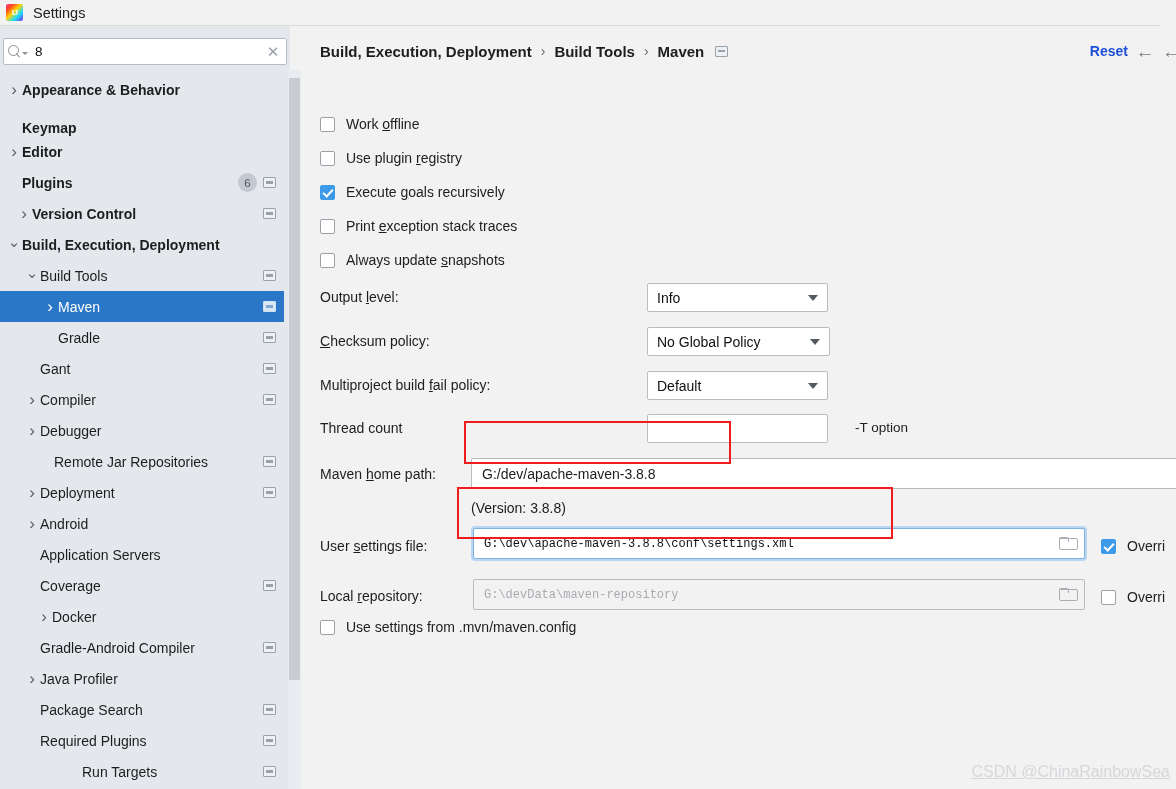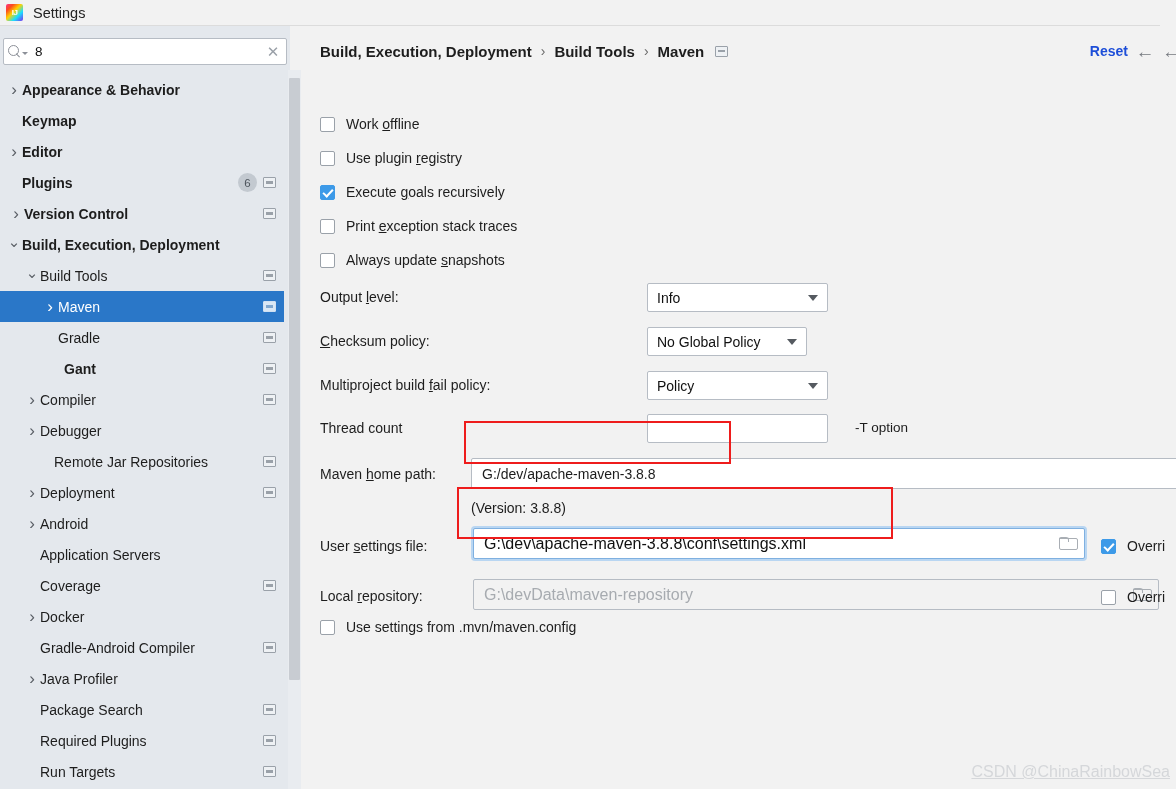--- a/index.html
+++ b/index.html
@@ -201,22 +201,22 @@
     position: absolute; height: 31px; background: #fff;
     border: 1px solid #b6bcc4; border-radius: 2px;
     display: flex; align-items: center;
   }
   .pathfield.focused {
     border: 1px solid #7fb0e0;
     box-shadow: 0 0 0 2px #b9d6f2;
   }
   .pathfield.disabled { background: #f2f2f2; }
   .pathfield .val {
-    flex: 1; padding-left: 10px; font-size: 16px; white-space: nowrap;
-    overflow: hidden; color: #101010;
+    flex: 1; padding-left: 10px; font-size: 12px; white-space: nowrap;
+    overflow: hidden; color: #101010; font-family: Liberation Mono, monospace;
   }
   .pathfield.disabled .val { color: #a7abb0; }
   .folder-icon {
     width: 34px; height: 100%; display: flex; align-items: center;
     justify-content: center; flex: none;
   }
   .folder-glyph {
     width: 17px; height: 13px; position: relative;
   }
   .folder-glyph::before {
@@ -263,37 +263,37 @@
       <div class="search-clear">✕</div>
     </div>
 
     <div class="tree" id="tree">
         <div class="tree-row" style="padding-left: 6px;">
           <span class="twisty">
             <span class="chev right"></span>
           </span>
           <span class="tree-label bold">Appearance &amp; Behavior</span>
         </div>
-        <div class="tree-row" style="padding-left: 6px;">
+        <div class="tree-row" style="padding-left: 6px; align-items: flex-end;">
           <span class="twisty"></span>
           <span class="tree-label bold">Keymap</span>
         </div>
         <div class="tree-row" style="padding-left: 6px;">
           <span class="twisty">
             <span class="chev right"></span>
           </span>
           <span class="tree-label bold">Editor</span>
         </div>
         <div class="tree-row" style="padding-left: 6px;">
           <span class="twisty"></span>
           <span class="tree-label bold">Plugins</span>
           <span class="badge-count">6</span>
           <span class="scope-icon"></span>
         </div>
-        <div class="tree-row" style="padding-left: 8px;">
+        <div class="tree-row" style="padding-left: 16px;">
           <span class="twisty">
             <span class="chev right"></span>
           </span>
           <span class="tree-label bold">Version Control</span>
           <span class="scope-icon"></span>
         </div>
         <div class="tree-row" style="padding-left: 6px;">
           <span class="twisty">
             <span class="chev down"></span>
           </span>
@@ -311,21 +311,21 @@
             <span class="chev right"></span>
           </span>
           <span class="tree-label">Maven</span>
           <span class="scope-icon"></span>
         </div>
         <div class="tree-row" style="padding-left: 42px;">
           <span class="twisty"></span>
           <span class="tree-label">Gradle</span>
           <span class="scope-icon"></span>
         </div>
-        <div class="tree-row" style="padding-left: 48px; font-weight: bold;">
+        <div class="tree-row" style="padding-left: 24px;">
           <span class="twisty"></span>
           <span class="tree-label">Gant</span>
           <span class="scope-icon"></span>
         </div>
         <div class="tree-row" style="padding-left: 24px;">
           <span class="twisty">
             <span class="chev right"></span>
           </span>
           <span class="tree-label">Compiler</span>
           <span class="scope-icon"></span>
@@ -356,21 +356,21 @@
         </div>
         <div class="tree-row" style="padding-left: 24px;">
           <span class="twisty"></span>
           <span class="tree-label">Application Servers</span>
         </div>
         <div class="tree-row" style="padding-left: 24px;">
           <span class="twisty"></span>
           <span class="tree-label">Coverage</span>
           <span class="scope-icon"></span>
         </div>
-        <div class="tree-row" style="padding-left: 24px;">
+        <div class="tree-row" style="padding-left: 36px;">
           <span class="twisty">
             <span class="chev right"></span>
           </span>
           <span class="tree-label">Docker</span>
         </div>
         <div class="tree-row" style="padding-left: 24px;">
           <span class="twisty"></span>
           <span class="tree-label">Gradle-Android Compiler</span>
           <span class="scope-icon"></span>
         </div>
@@ -383,21 +383,21 @@
         <div class="tree-row" style="padding-left: 24px;">
           <span class="twisty"></span>
           <span class="tree-label">Package Search</span>
           <span class="scope-icon"></span>
         </div>
         <div class="tree-row" style="padding-left: 24px;">
           <span class="twisty"></span>
           <span class="tree-label">Required Plugins</span>
           <span class="scope-icon"></span>
         </div>
-        <div class="tree-row" style="padding-left: 24px;">
+        <div class="tree-row" style="padding-left: 40px; gap: 26px;">
           <span class="twisty"></span>
           <span class="tree-label">Run Targets</span>
           <span class="scope-icon"></span>
         </div>
       </div>
 
     <div class="sb-track"></div>
     <div class="sb-thumb"></div>
   </div>
 
@@ -441,28 +441,28 @@
         <span class="cb-label"><span>Always update </span><span class="mn">s</span><span>napshots</span></span>
       </div>
 
       <div class="field-label" style="left:19px; top:213px;"><span>Output </span><span class="mn">l</span><span>evel:</span></div>
       <div class="combo" style="left:346px; top:207px; width:181px;">
         <span>Info</span>
         <span class="caret"></span>
       </div>
 
       <div class="field-label" style="left:19px; top:257px;"><span></span><span class="mn">C</span><span>hecksum policy:</span></div>
-      <div class="combo" style="left:346px; top:251px; width:160px;">
+      <div class="combo" style="left:346px; top:251px; width:183px;">
         <span>No Global Policy</span>
         <span class="caret"></span>
       </div>
 
       <div class="field-label" style="left:19px; top:301px;"><span>Multiproject build </span><span class="mn">f</span><span>ail policy:</span></div>
       <div class="combo" style="left:346px; top:295px; width:181px;">
-        <span>Policy</span>
+        <span>Default</span>
         <span class="caret"></span>
       </div>
 
       <div class="field-label" style="left:19px; top:344px;">Thread count</div>
       <div class="textinput" style="left:346px; top:338px; width:181px;">
         <span></span>
       </div>
       <div class="hint" style="left:554px; top:344px;">-T option</div>
 
       <div class="field-label" style="left:19px; top:390px;"><span>Maven </span><span class="mn">h</span><span>ome path:</span></div>
@@ -479,21 +479,21 @@
         <span class="folder-icon">
             <span class="folder-glyph"></span>
           </span>
       </div>
       <div class="cb-row" style="left:800px; top:459px;">
         <span class="cbox checked"></span>
         <span class="cb-label">Overri</span>
       </div>
 
       <div class="field-label" style="left:19px; top:512px;"><span>Local </span><span class="mn">r</span><span>epository:</span></div>
-      <div class="pathfield disabled" style="left:172px; top:503px; width:686px;">
+      <div class="pathfield disabled" style="left:172px; top:503px; width:612px;">
         <span class="val">G:\devData\maven-repository</span>
         <span class="folder-icon">
             <span class="folder-glyph"></span>
           </span>
       </div>
       <div class="cb-row" style="left:800px; top:510px;">
         <span class="cbox"></span>
         <span class="cb-label">Overri</span>
       </div>
 

